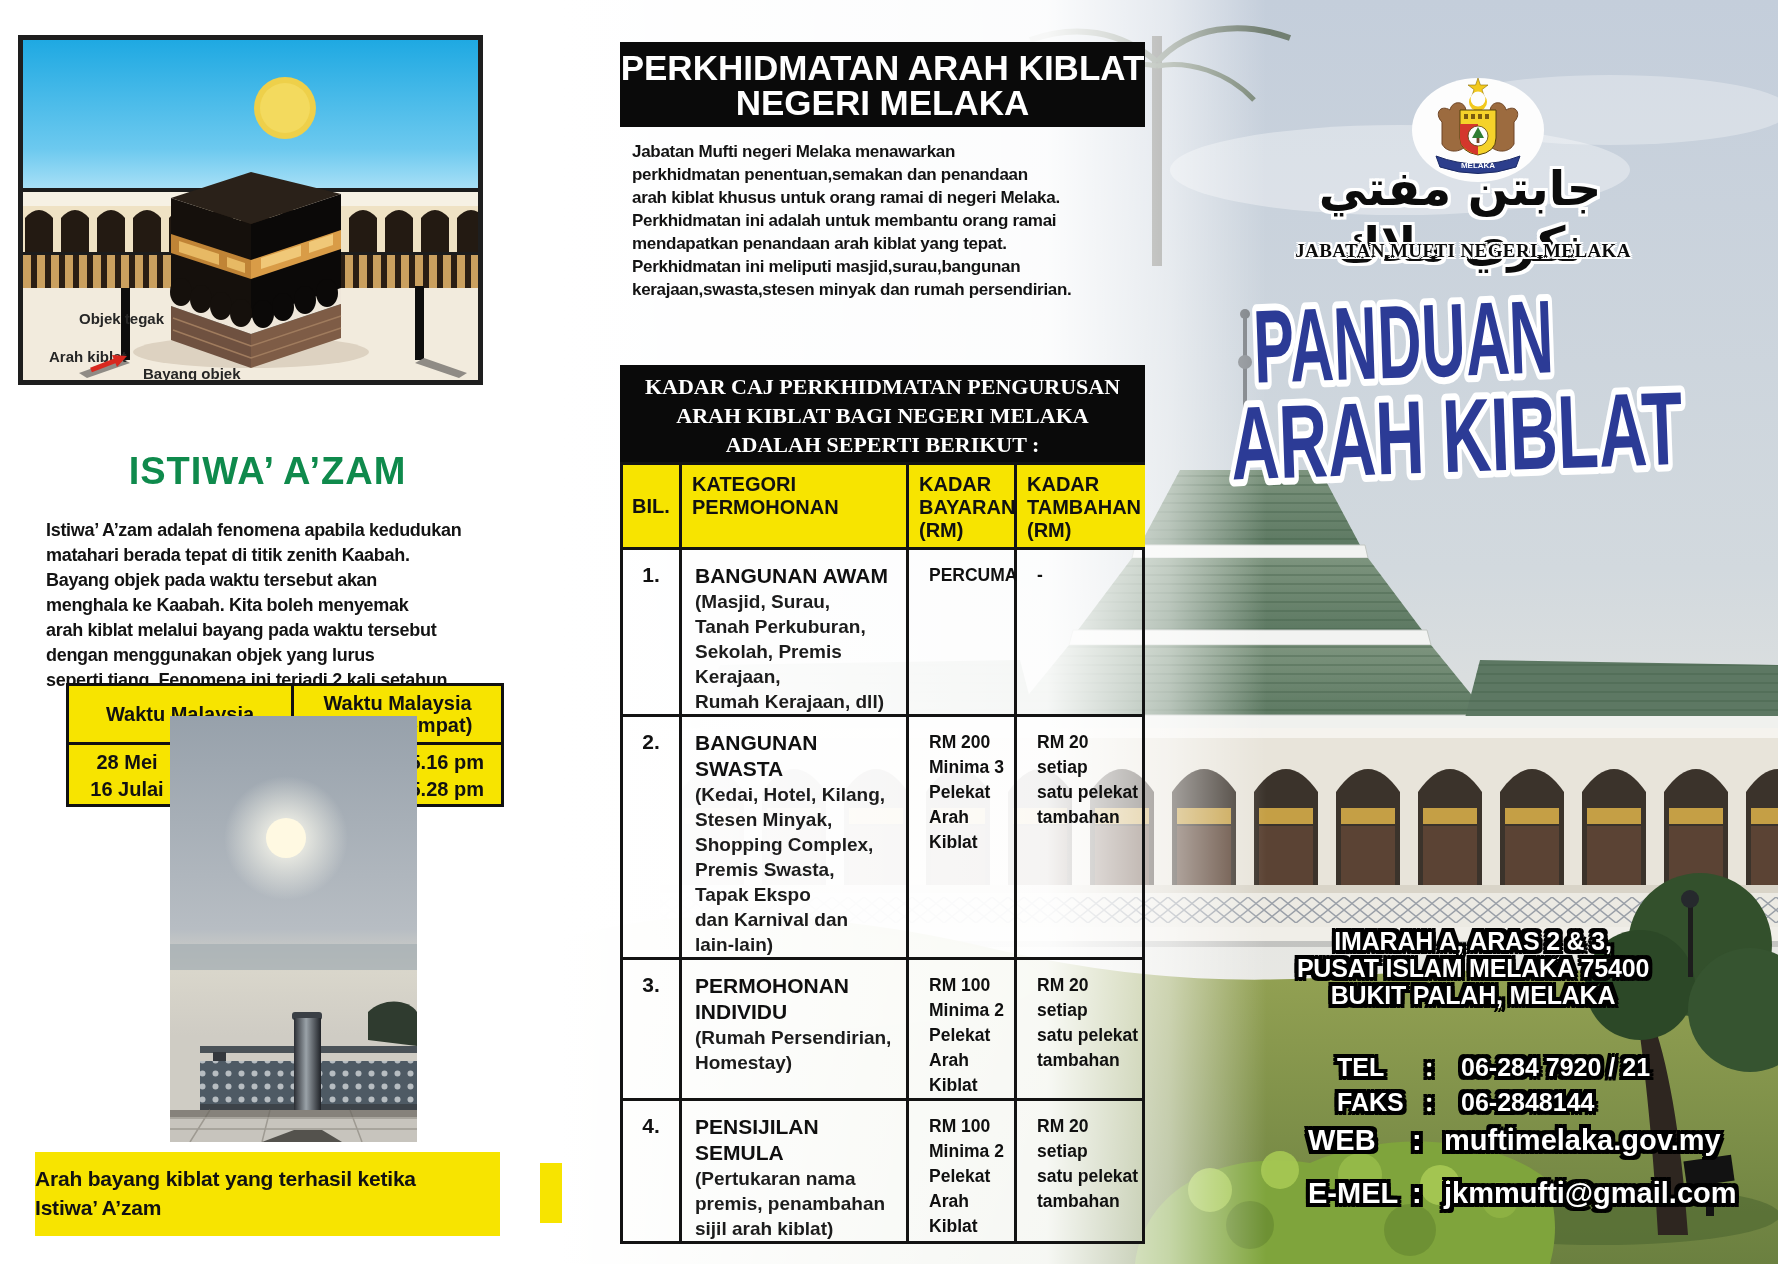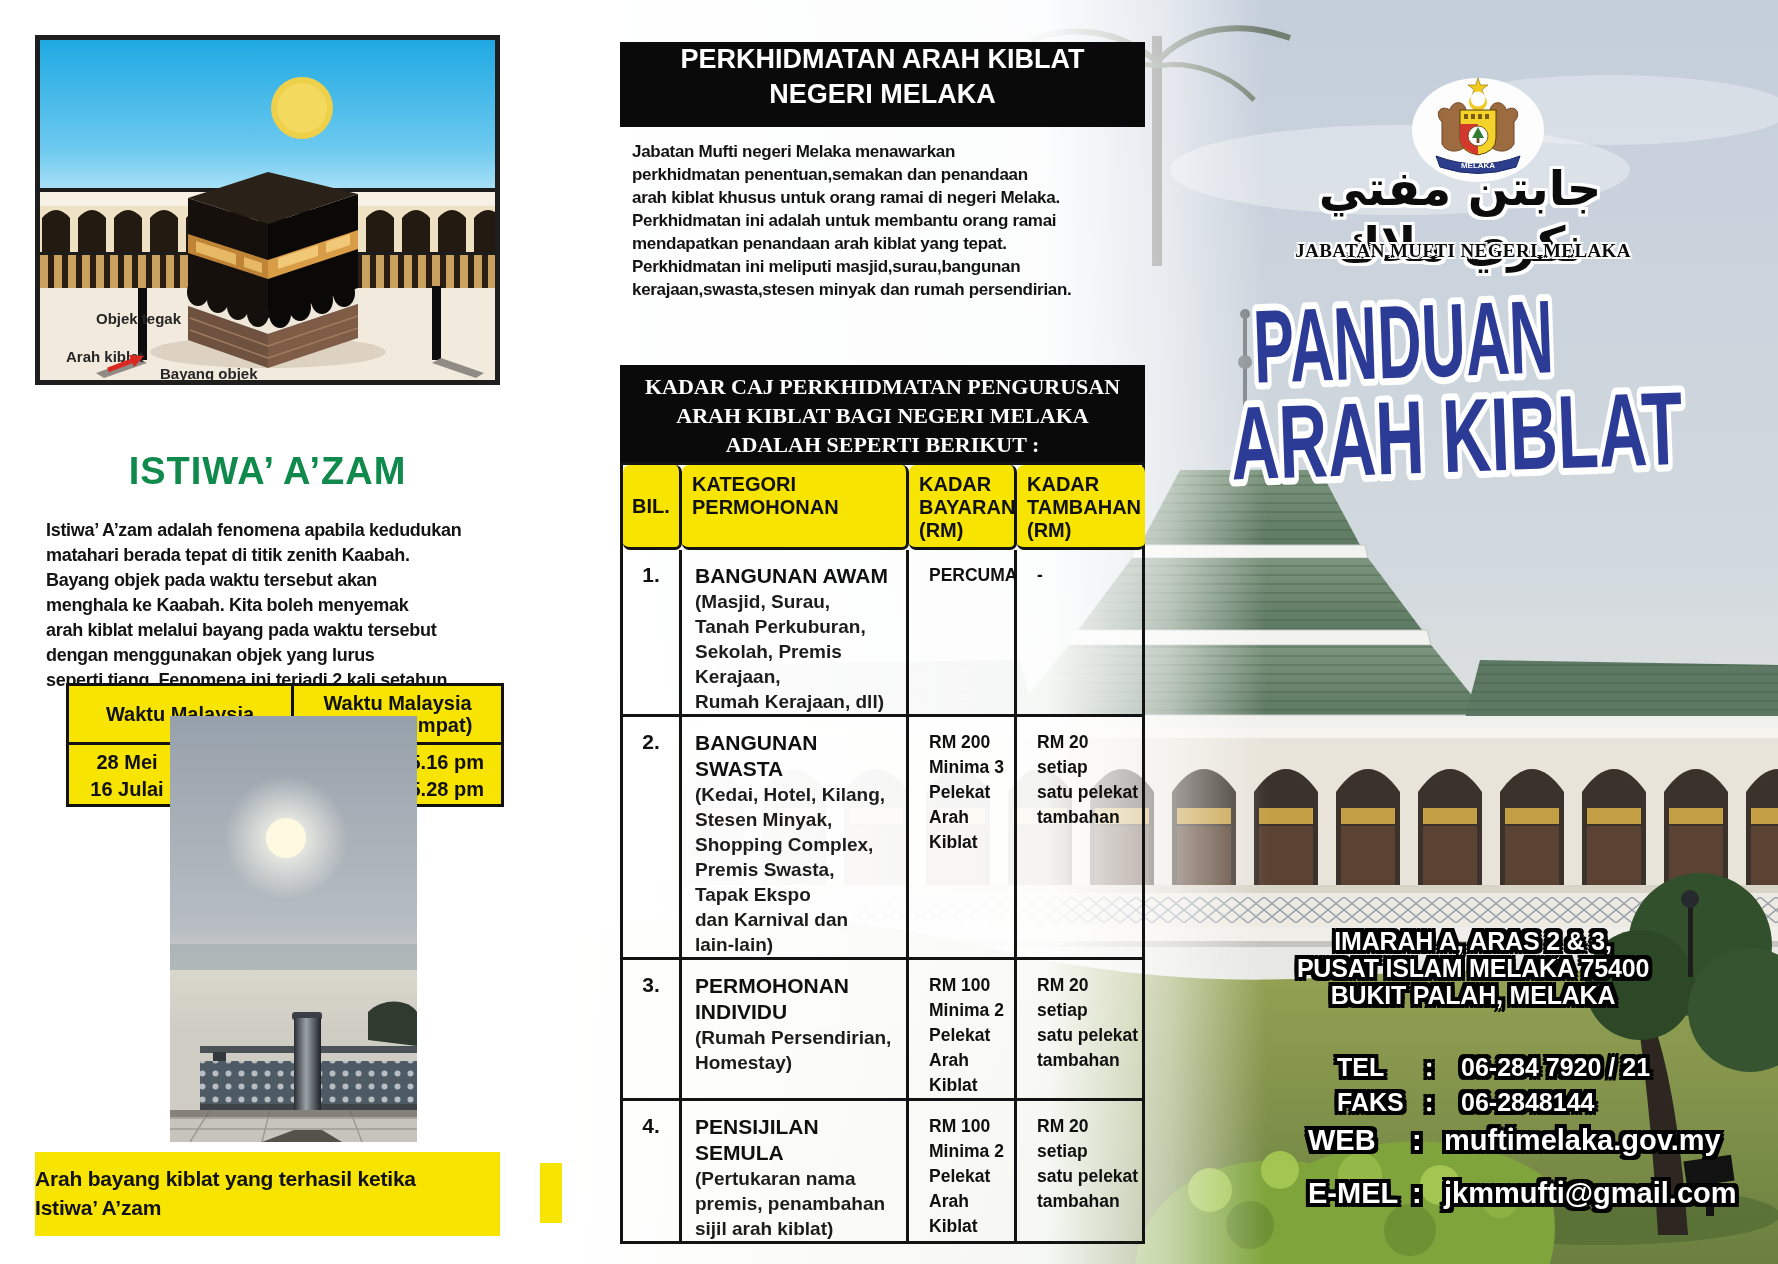--- a/index.html
+++ b/index.html
@@ -2,21 +2,21 @@
 <html><head>
 <meta charset="utf-8">
 <style>
   html,body{margin:0;padding:0;background:#888;}
   .page{position:relative;width:1778px;height:1264px;background:#ffffff;overflow:hidden;
         font-family:"Liberation Sans",sans-serif;}
   .abs{position:absolute;}
   .preline{white-space:pre-line;}
 
   
-  .kaaba-box{left:35px;top:35px;width:465px;height:350px;border:5px solid #1e1e1e;box-sizing:border-box;background:#8b5cf6;}
+  .kaaba-box{left:18px;top:35px;width:465px;height:350px;border:5px solid #1e1e1e;box-sizing:border-box;background:#8b5cf6;}
   .kaaba-box svg{display:block;width:100%;height:100%;}
   .istiwa-heading{left:35px;top:450px;width:465px;text-align:center;font-size:38px;font-weight:bold;
                   color:#0f8a4c;letter-spacing:1px;}
   .left-body{left:46px;top:518px;width:480px;font-size:18px;line-height:25px;font-weight:bold;color:#131313;letter-spacing:-0.3px;}
 
   .time-table{left:66px;top:683px;width:438px;height:124px;background:#f7e400;border:3px solid #111;
               box-sizing:border-box;display:grid;grid-template-columns:225px 1fr;grid-template-rows:59px 1fr;}
   .tt-cell{box-sizing:border-box;}
   .tt-h{font-size:20px;font-weight:bold;color:#111;display:flex;align-items:center;justify-content:center;
         text-align:center;line-height:22px;border-bottom:3px solid #111;}
@@ -28,31 +28,31 @@
 
   .sun-photo{left:170px;top:716px;width:247px;height:426px;}
   .sun-photo svg{display:block;width:100%;height:100%;}
 
   .left-caption{left:35px;top:1152px;width:465px;height:84px;background:#f7e400;text-align:left;
                 font-size:21px;font-weight:bold;color:#111;line-height:29px;padding-top:12px;box-sizing:border-box;letter-spacing:-0.2px;}
   .yellow-deco{left:540px;top:1163px;width:22px;height:60px;background:#f7e400;}
 
   
   .mid-header{left:620px;top:42px;width:525px;height:85px;background:#0a0a0a;color:#fff;text-align:center;
-              font-weight:bold;font-size:27px;line-height:35px;box-sizing:border-box;}
+              font-weight:bold;font-size:35px;line-height:35px;padding-top:8px;box-sizing:border-box;}
   .mid-intro{left:632px;top:140px;width:512px;font-size:17px;line-height:23px;font-weight:bold;color:#131313;letter-spacing:-0.3px;}
   .mid-title{left:620px;top:365px;width:525px;height:97px;background:#0a0a0a;color:#fff;text-align:center;
              font-weight:bold;font-size:22px;line-height:29px;padding-top:7px;box-sizing:border-box;font-family:Liberation Serif, serif;}
 
   .fee-table{left:620px;top:462px;width:525px;border:3px solid #131313;box-sizing:border-box;display:grid;
              grid-template-columns:59px 227px 108px 1fr;}
   .fc{box-sizing:border-box;border-right:3px solid #131313;border-bottom:3px solid #131313;}
   .fc.lastcol{border-right:none;}
   .fc.lastrow{border-bottom:none;}
-  .fh{background:#f7e400;min-height:85px;font-size:20px;font-weight:bold;color:#111;line-height:23px;padding:8px 4px 0 10px;border-radius:7px;}
+  .fh{background:#f7e400;min-height:85px;font-size:20px;font-weight:bold;color:#111;line-height:23px;padding:8px 4px 0 10px;}
   .fh-bil{display:flex;align-items:center;justify-content:center;padding:0;}
   .fbil{text-align:center;padding-top:13px;font-size:21px;font-weight:bold;color:#111;}
   .fkat{padding:13px 6px 0 13px;}
   .fkt{font-size:21px;font-weight:bold;color:#101010;line-height:26px;}
   .fkd{font-size:19px;font-weight:bold;color:#1c1c1c;line-height:25px;}
   .fval{padding:13px 2px 0 20px;font-size:17.5px;font-weight:bold;color:#101010;line-height:25px;}
   .r1{min-height:155px;} .r2{min-height:205px;} .r3{min-height:118px;} .r4{min-height:122px;}
 
   
   .right-photo{left:560px;top:0;width:1218px;height:1264px;}

